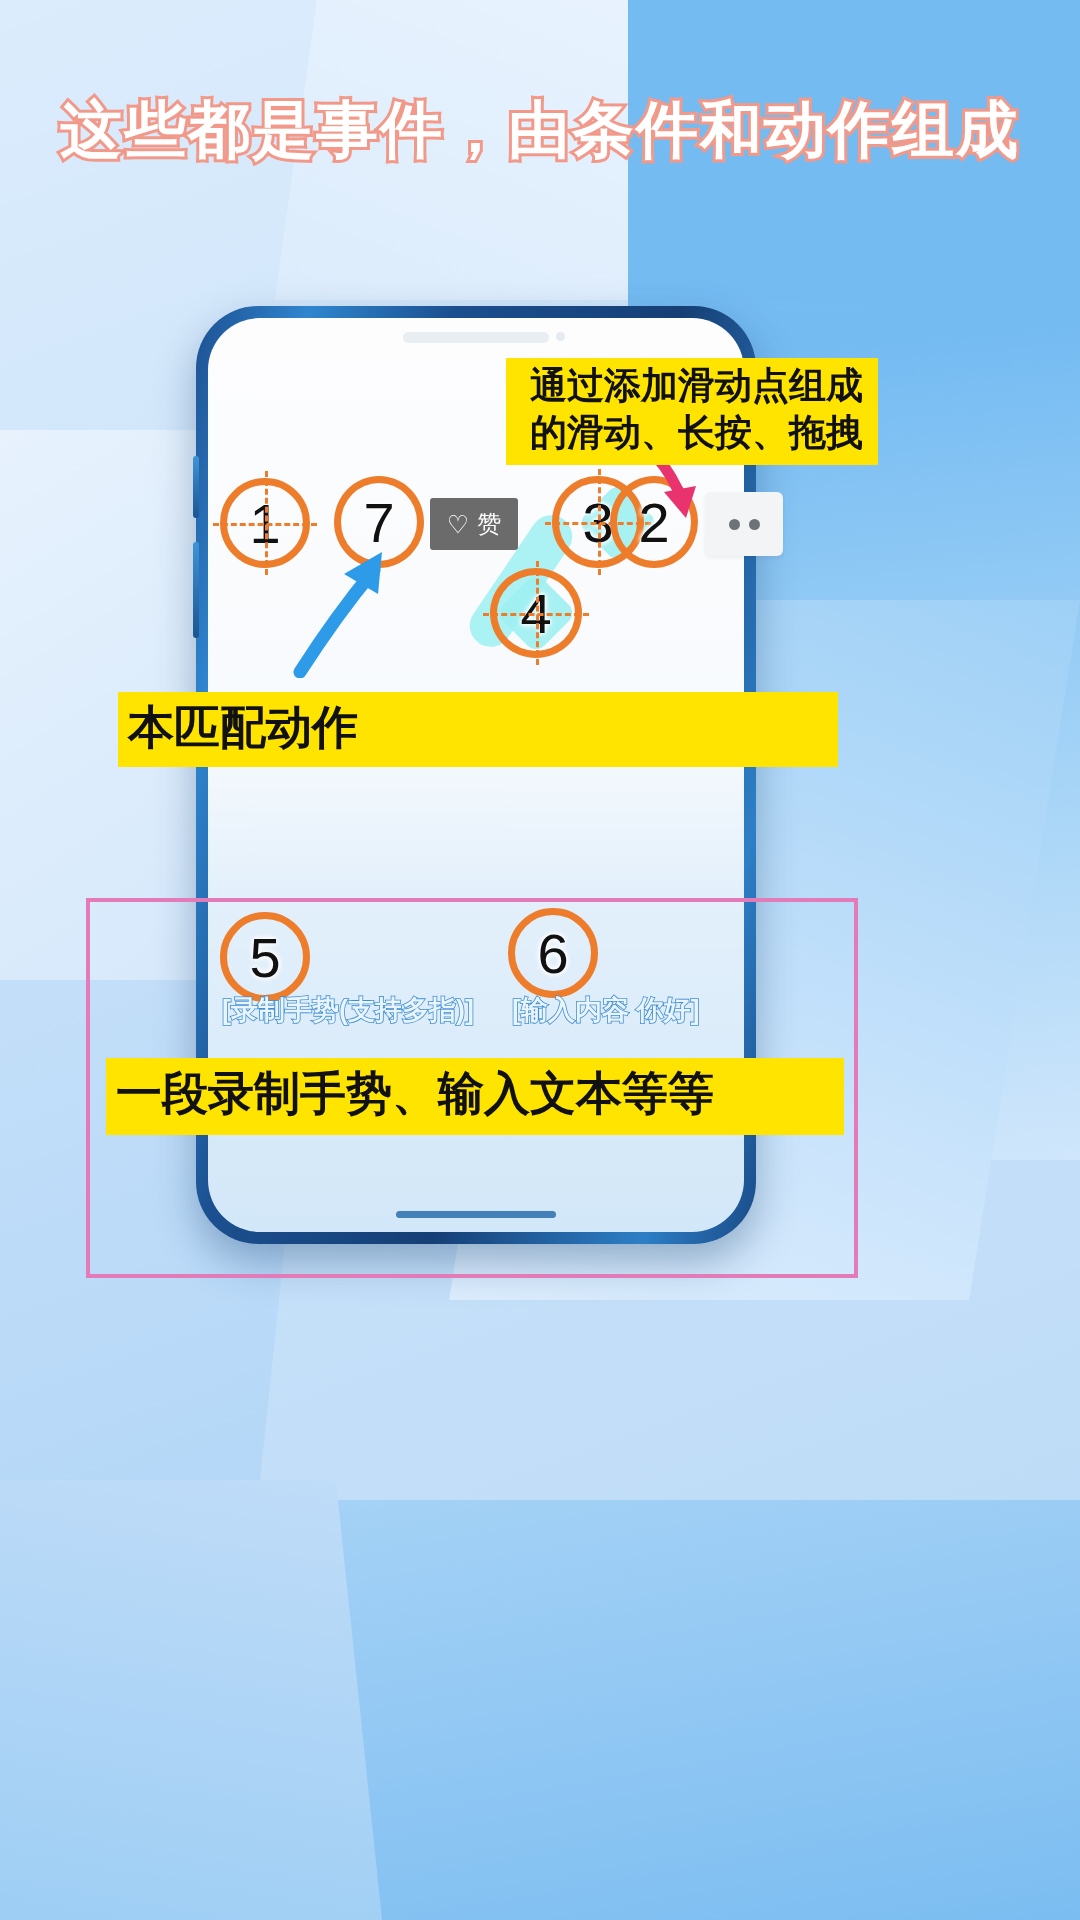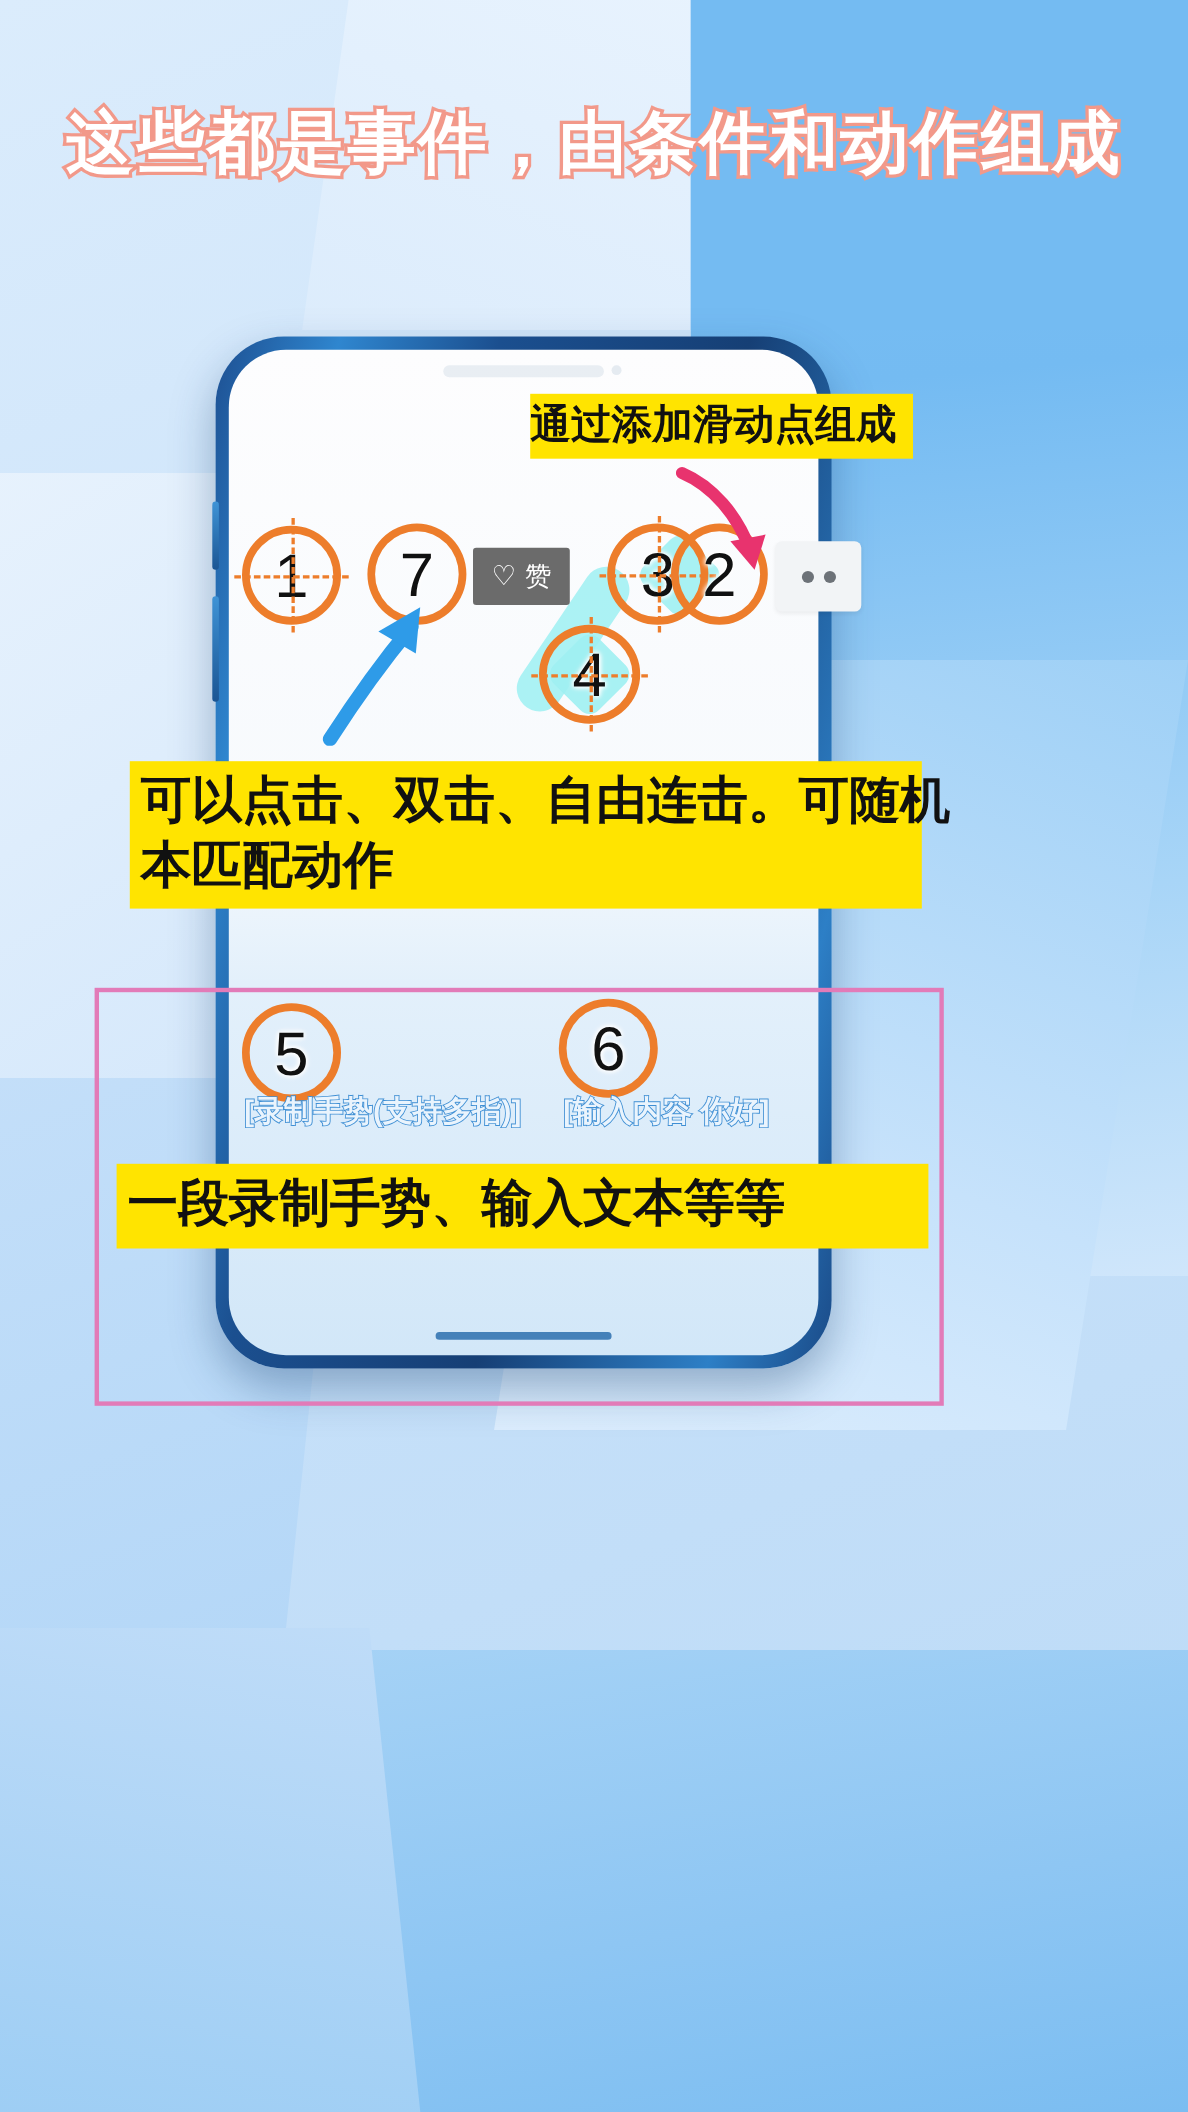--- a/index.html
+++ b/index.html
@@ -123,21 +123,21 @@
     white-space:nowrap;
   }
   #lbl-gesture{left:222px;top:992px;}
   #lbl-input{left:512px;top:992px;text-align:right;}
 
   
   .yellow-box{
     position:absolute;background:#FFE400;color:#111;
     font-weight:700;line-height:1.28;letter-spacing:0px;
   }
-  #ann-top{left:482px;top:358px;width:340px;padding:4px 8px 8px 0;font-size:37px;}
+  #ann-top{left:506px;top:358px;width:340px;padding:4px 8px 8px 24px;font-size:37px;}
   #ann-mid{left:118px;top:692px;width:700px;padding:6px 10px 10px 10px;font-size:46px;}
   #ann-bot{left:106px;top:1058px;width:718px;padding:6px 10px 12px 10px;font-size:46px;}
   .yellow-box div{white-space:nowrap;}
 
   
   #blue-arrow{position:absolute;left:278px;top:548px;width:130px;height:130px;}
   #pink-arrow{position:absolute;left:612px;top:424px;width:90px;height:100px;}
 
   
   #pink-rect{
@@ -233,22 +233,22 @@
   <path d="M74 94 L 52 68 L 84 62 Z" fill="#E8336E"></path>
 </svg>
 
 <svg id="blue-arrow" viewBox="0 0 130 130">
   <path d="M22 124 C 40 96, 66 58, 96 22" stroke="#2E9BE8" stroke-width="13" fill="none" stroke-linecap="round"></path>
   <path d="M104 4 L 66 26 L 100 46 Z" fill="#2E9BE8"></path>
 </svg>
 
 <div class="yellow-box" id="ann-top">
   <div>通过添加滑动点组成</div>
+  <div>的滑动、长按、拖拽</div>
 </div>
 
 <div class="yellow-box" id="ann-mid">
-  <div>可以点击、双击、自由连击。可随机</div>
   <div>本匹配动作</div>
 </div>
 
 <div class="yellow-box" id="ann-bot">
   <div>一段录制手势、输入文本等等</div>
 </div>
 
 </body></html>

